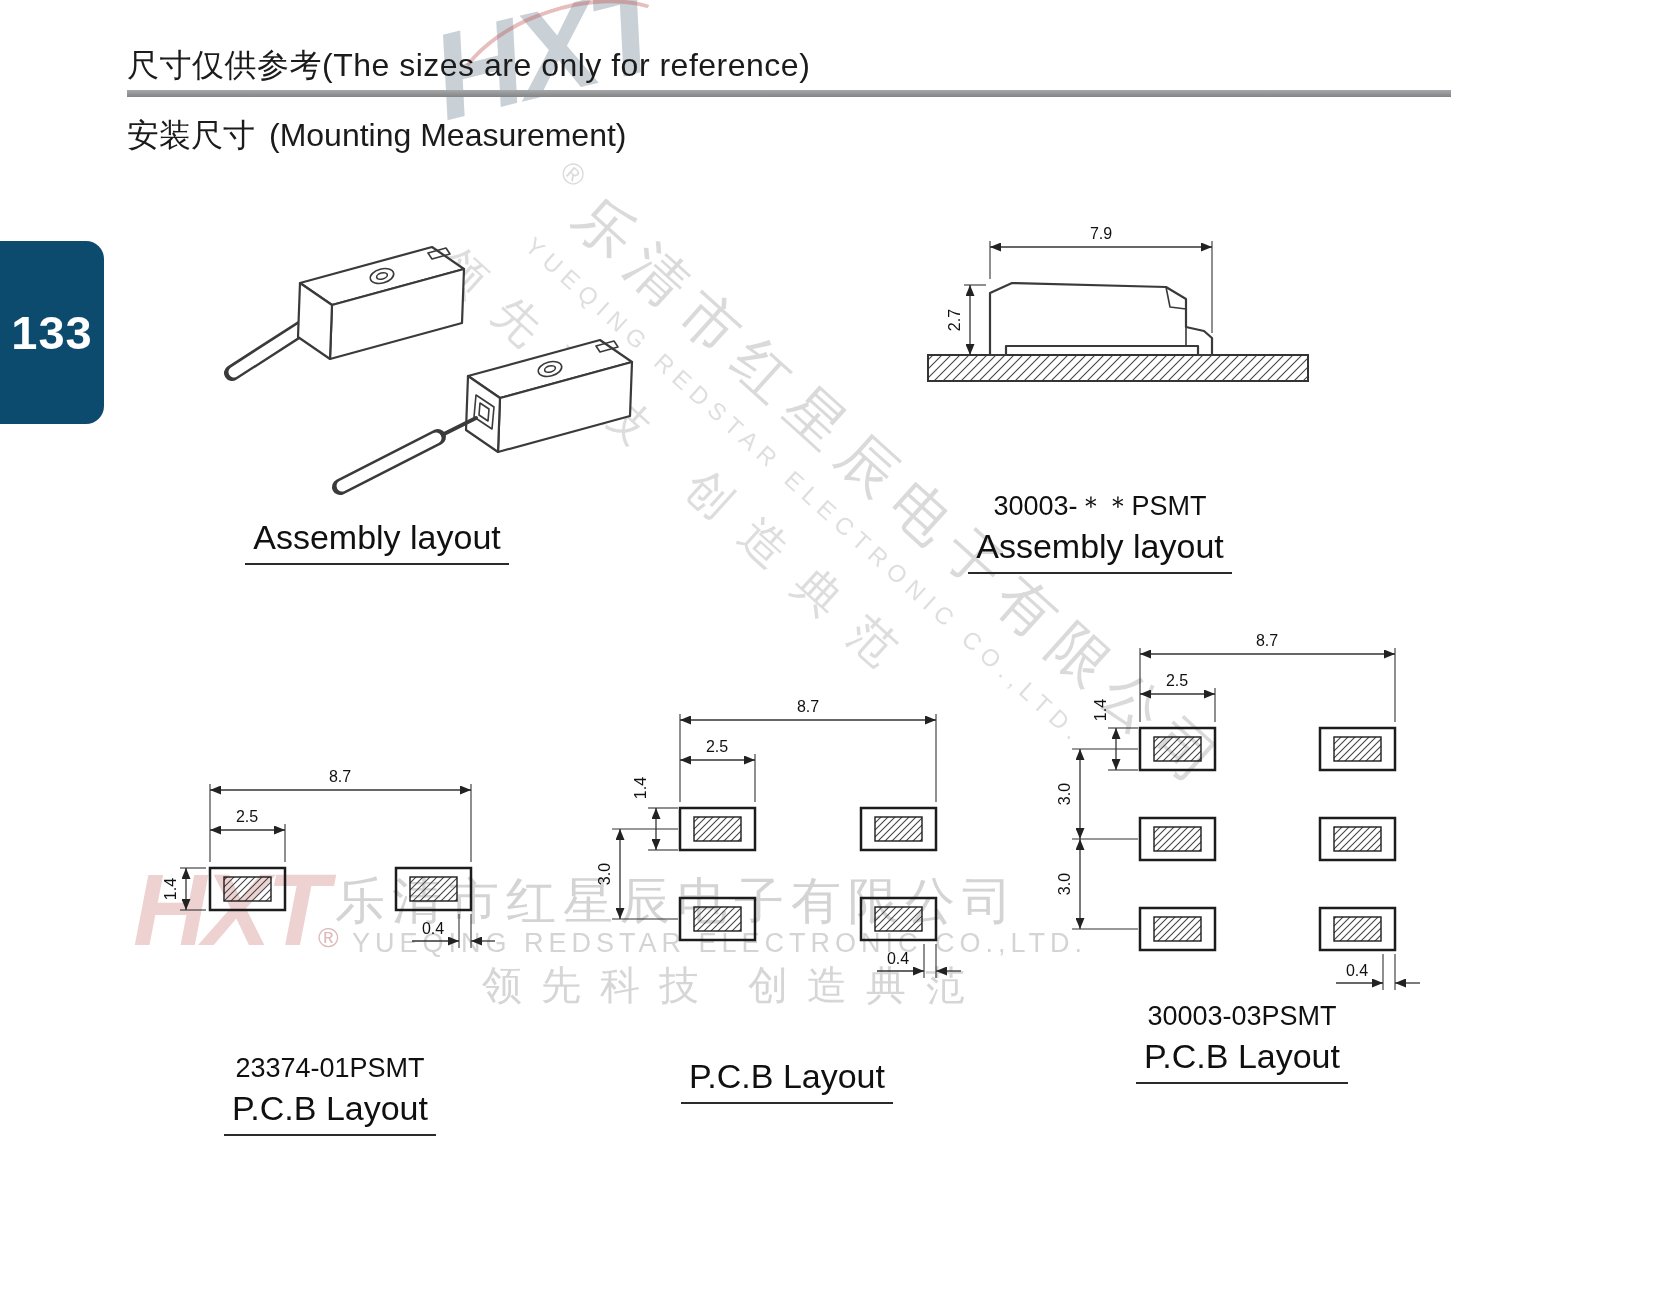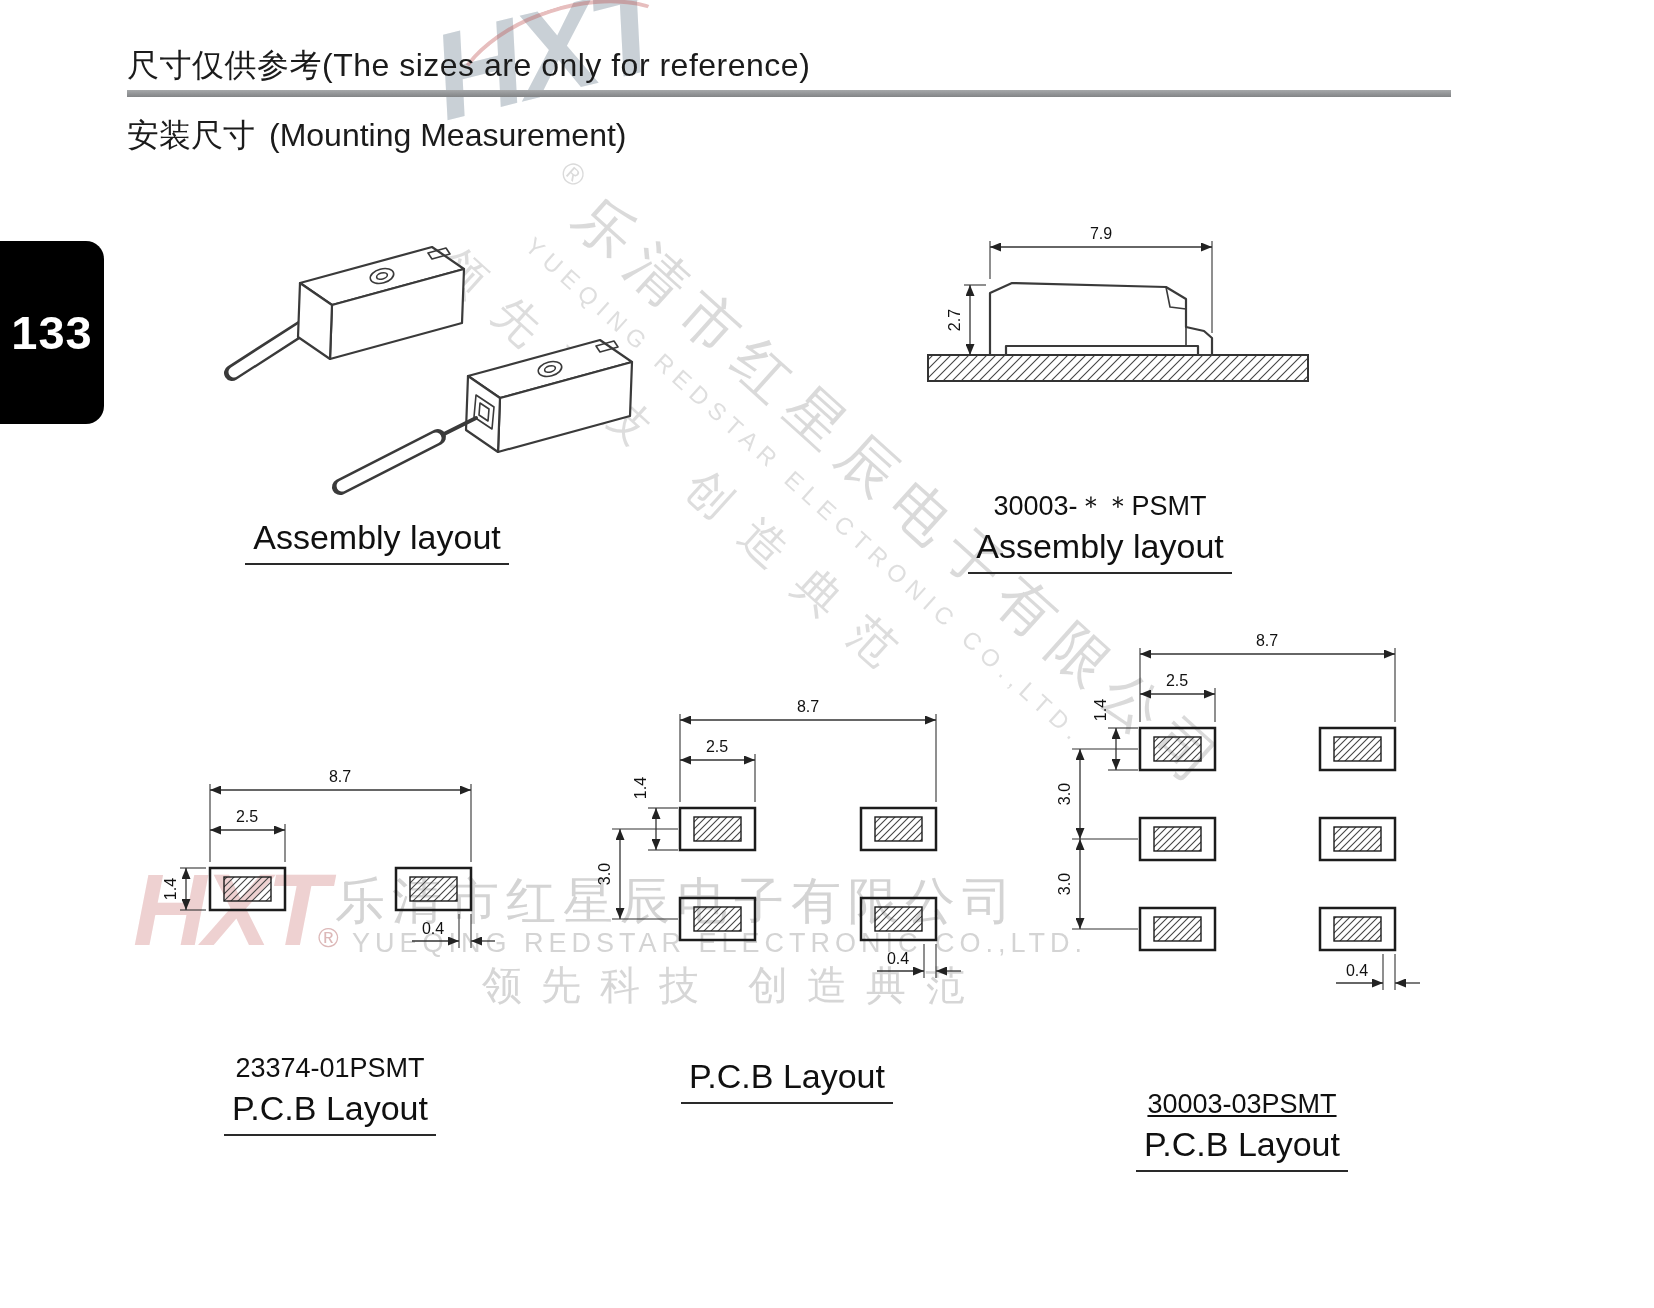--- a/index.html
+++ b/index.html
@@ -8,21 +8,21 @@
     background:#ffffff; font-family:"Liberation Sans", sans-serif; color:#111;
   }
   
   .title { position:absolute; left:127px; top:44px; font-size:32px; color:#1b1b1b; letter-spacing:0.5px; }
   .rule  { position:absolute; left:127px; top:90px; width:1324px; height:7px;
            background:linear-gradient(to bottom,#a6a8aa,#828486); }
   .subtitle { position:absolute; left:127px; top:114px; font-size:32px; color:#1b1b1b; }
   .subtitle .sub-en { margin-left:14px; }
   
   .page-tab { position:absolute; left:0; top:241px; width:104px; height:183px;
-              background:#000000; border-radius:0 18px 18px 0;
+              background:#0c4a6e; border-radius:0 18px 18px 0;
               display:flex; align-items:center; justify-content:center; }
   .page-tab span { color:#ffffff; font-size:47px; font-weight:bold; letter-spacing:1px; }
   
   .wm { position:absolute; inset:0; z-index:0; }
   .wm-hxt-top { position:absolute; left:432px; top:-18px; font-size:122px; font-weight:900;
                 font-style:italic; color:#b7c1c9; opacity:.75; transform:rotate(-14deg);
                 letter-spacing:-4px; }
   .wm-swoosh { position:absolute; left:448px; top:6px; width:238px; height:132px;
                border:4px solid transparent; border-top-color:rgba(193,84,84,.38);
                border-radius:50%; transform:rotate(-18deg); }
@@ -336,18 +336,18 @@
     </g>
   </svg>
 
   <div class="cap-block" style="left:180px; top:1052px;">
     <div class="cap-part">23374-01PSMT</div>
     <div class="cap-line"><span class="cap-underline">P.C.B Layout</span></div>
   </div>
   <div class="cap-block" style="left:637px; top:1052px;">
     <div class="cap-line"><span class="cap-underline">P.C.B Layout</span></div>
   </div>
-  <div class="cap-block" style="left:1092px; top:1088px;text-decoration:underline;">
+  <div class="cap-block" style="left:1092px; top:1000px;">
     <div class="cap-part">30003-03PSMT</div>
     <div class="cap-line"><span class="cap-underline">P.C.B Layout</span></div>
   </div>
 
 </div>
 
 </body></html>

